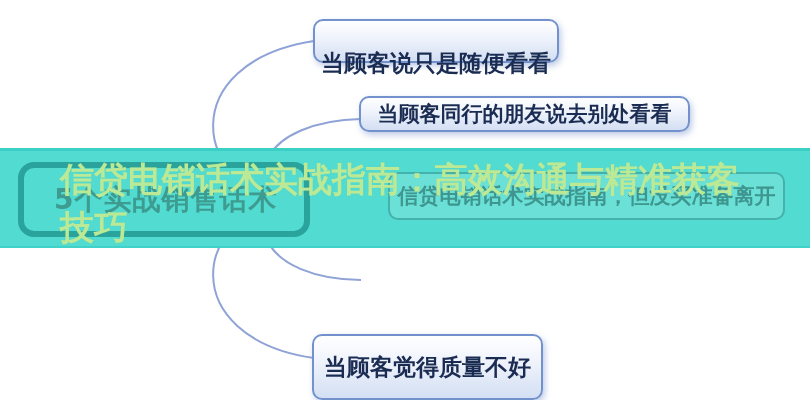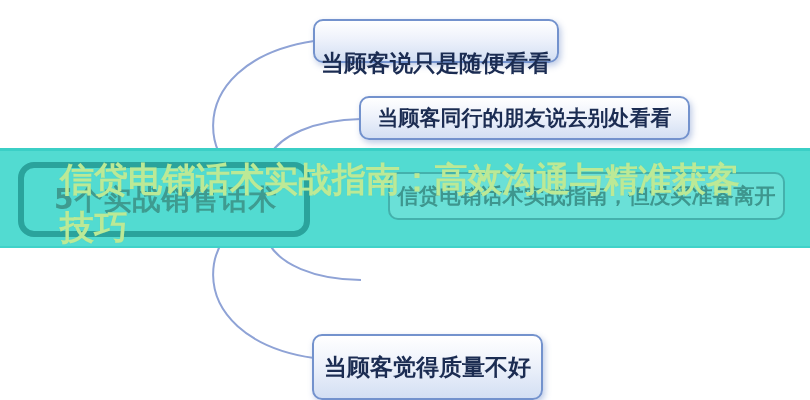--- a/index.html
+++ b/index.html
@@ -45,21 +45,21 @@
     background: linear-gradient(180deg, #ffffff 0%, #eef2fb 45%, #d3dff3 100%);
     box-shadow: 2px 3px 6px rgba(110,140,200,0.45);
     display: flex; align-items: center; justify-content: center;
   }
   .branch-node .label {
     color: #1b2c52; font-weight: bold; white-space: nowrap;
   }
 
   .n1 { left: 313px; top: 19px;  width: 246px; height: 44px; }
   .n1 .label { font-size: 23px; margin-top: 44px; }
-  .n2 { left: 359px; top: 96px;  width: 331px; height: 44px; }
+  .n2 { left: 359px; top: 96px;  width: 331px; height: 36px; }
   .n2 .label { font-size: 21px; }
   .n3 { left: 388px; top: 172px; width: 397px; height: 48px; }
   .n3 .label { font-size: 21px; }
   .n4 { left: 359px; top: 257px; width: 399px; height: 45px; }
   .n4 .label { font-size: 21px; }
   .n5 { left: 312px; top: 334px; width: 231px; height: 66px; }
   .n5 .label { font-size: 23px; }
 
   
   .banner-title {

